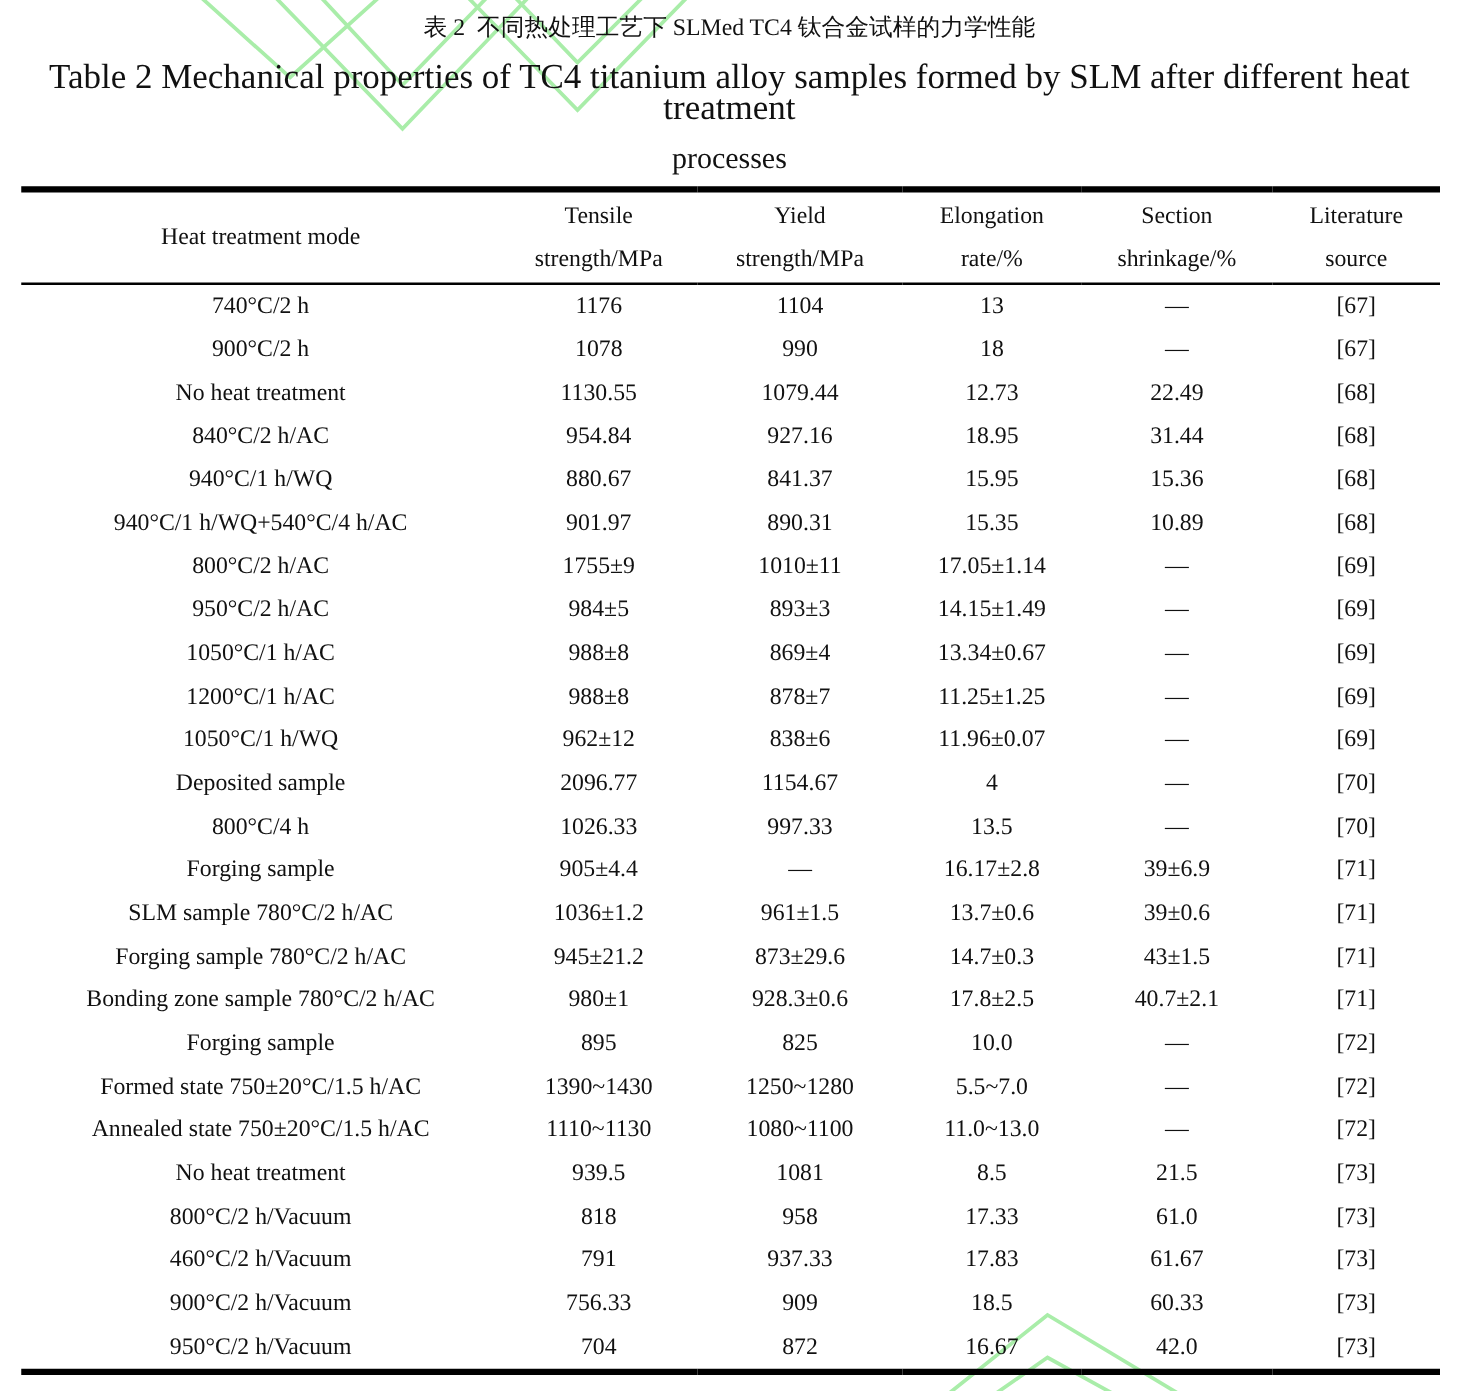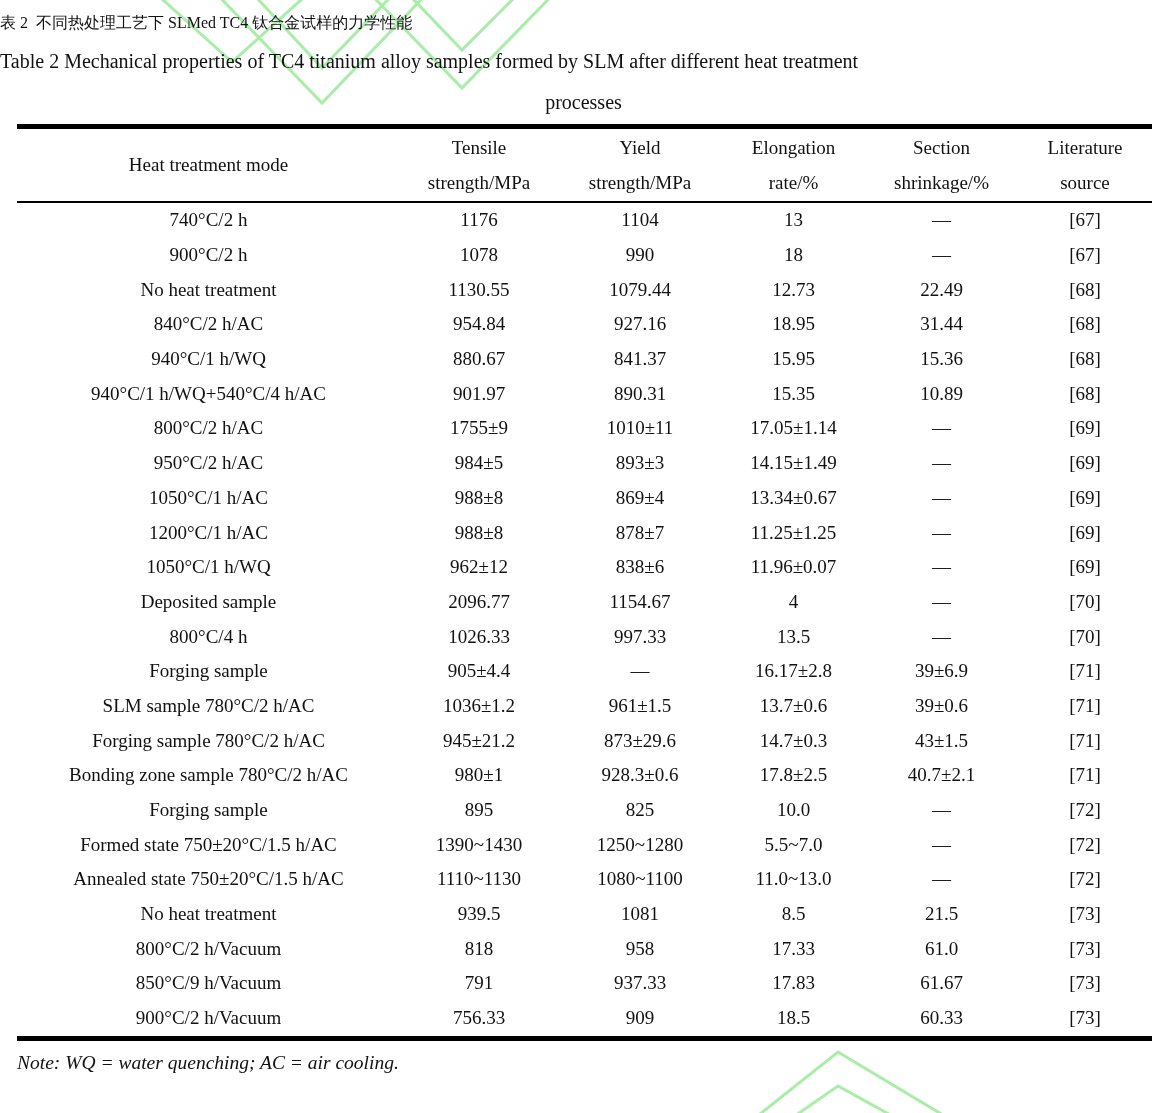--- a/index.html
+++ b/index.html
@@ -21,34 +21,35 @@
     width: 1167px; height: 1113px;
     z-index: 0;
     pointer-events: none;
   }
   .doc {
     position: relative;
     z-index: 1;
   }
   .title-zh {
     margin-top: 10px;
-    text-align: left;
-    font-size: 16px;
+    text-align: center;
+    font-size: 19px;
     line-height: 26px;
     white-space: pre;
   }
   .title-en {
     margin-top: 13px;
-    font-size: 20px;
+    text-align: center;
+    font-size: 28px;
     line-height: 25px;
   }
   .title-proc {
     margin-top: 16px;
     text-align: center;
-    font-size: 20px;
+    font-size: 24px;
     line-height: 25px;
   }
   table.props {
     margin-left: 17px;
     margin-top: 9px;
     width: 1135px;
     border-collapse: collapse;
     border-top: 5px solid #000;
     border-bottom: 5px solid #000;
     table-layout: fixed;
@@ -312,33 +313,41 @@
         </tr>
         <tr>
           <td>800°C/2 h/Vacuum</td>
           <td>818</td>
           <td>958</td>
           <td>17.33</td>
           <td>61.0</td>
           <td>[73]</td>
         </tr>
         <tr>
-          <td>850°C/9 h/Vacuum</td>
+          <td>460°C/2 h/Vacuum</td>
           <td>791</td>
           <td>937.33</td>
           <td>17.83</td>
           <td>61.67</td>
           <td>[73]</td>
         </tr>
         <tr>
           <td>900°C/2 h/Vacuum</td>
           <td>756.33</td>
           <td>909</td>
           <td>18.5</td>
           <td>60.33</td>
           <td>[73]</td>
         </tr>
+        <tr>
+          <td>950°C/2 h/Vacuum</td>
+          <td>704</td>
+          <td>872</td>
+          <td>16.67</td>
+          <td>42.0</td>
+          <td>[73]</td>
+        </tr>
       </tbody>
   </table>
 
   <div class="note">Note: WQ = water quenching; AC = air cooling.</div>
 
 </div>
 
 </body></html>

